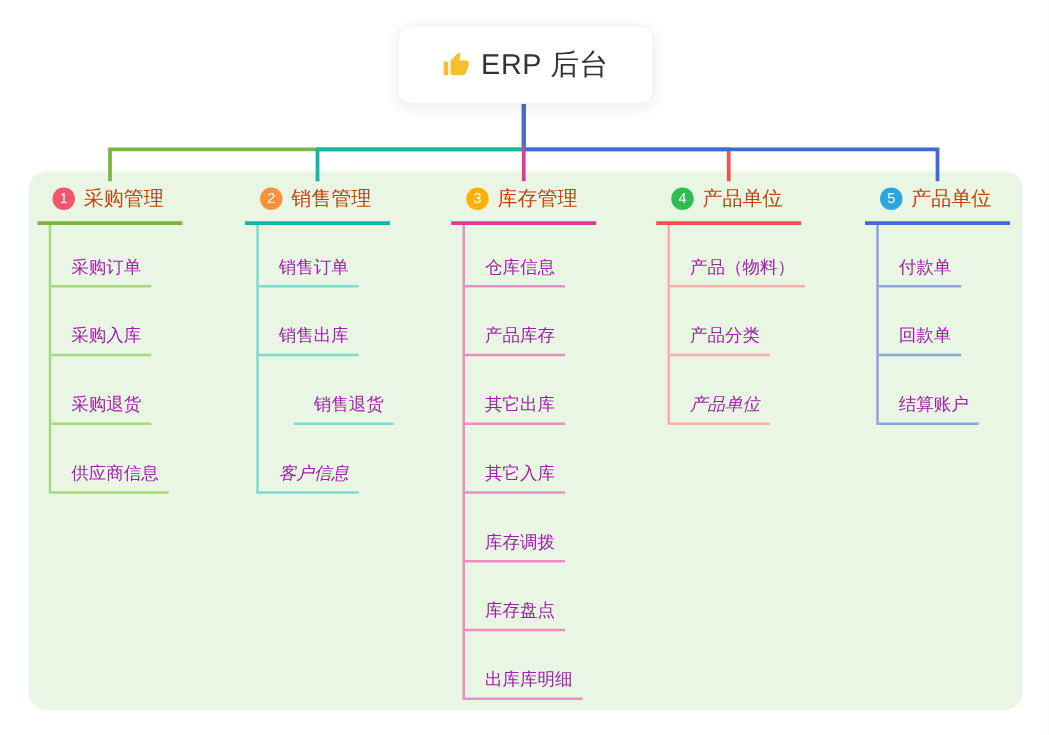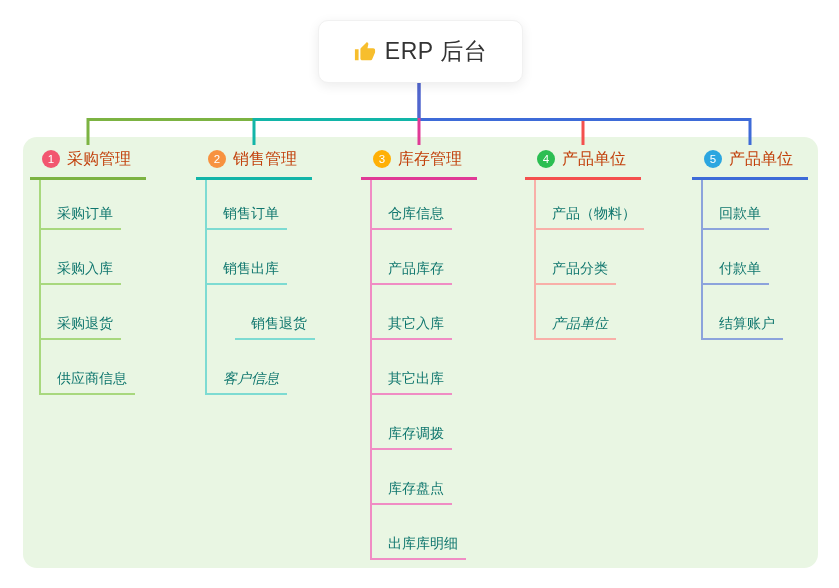--- a/index.html
+++ b/index.html
@@ -36,21 +36,21 @@
   .badge{
     width:18px;height:18px;border-radius:50%;flex:0 0 18px;
     display:flex;align-items:center;justify-content:center;
     color:#fff;font-size:11.5px;line-height:18px;
   }
   .children{margin-left:9px;border-left:2px solid #000;}
   .row{height:55px;display:flex;align-items:flex-end;}
   .row:first-child{height:50px;}
   .leaf{
     display:inline-block;border-bottom:2px solid #f9a8d4;
-    padding:0 8px 5px 16px;font-size:14px;color:#0f766e;white-space:nowrap;
+    padding:0 8px 5px 16px;font-size:14px;color:#a21caf;white-space:nowrap;
   }
 </style>
 </head>
 <body>
 
 <div class="panel"></div>
 
 <svg class="connectors" width="839" height="588" viewBox="0 0 839 588">
   <path class="conn" d="M88,145 L88,119.5 L419,119.5" fill="none" stroke-width="3" stroke="#7CB342"></path>
   <path class="conn" d="M254,145 L254,119.5 L419,119.5" fill="none" stroke-width="3" stroke="#12B5A8"></path>
@@ -115,24 +115,24 @@
     <span class="branch-title">库存管理</span>
   </div>
   <div class="children" style="border-left-color: rgb(240, 140, 196);">
       <div class="row">
         <span class="leaf" style="border-bottom-color: rgb(240, 140, 196);">仓库信息</span>
       </div>
       <div class="row">
         <span class="leaf" style="border-bottom-color: rgb(240, 140, 196);">产品库存</span>
       </div>
       <div class="row">
-        <span class="leaf" style="border-bottom-color: rgb(240, 140, 196);">其它入库</span>
+        <span class="leaf" style="border-bottom-color: rgb(240, 140, 196);">其它出库</span>
       </div>
       <div class="row">
-        <span class="leaf" style="border-bottom-color: rgb(240, 140, 196);">其它出库</span>
+        <span class="leaf" style="border-bottom-color: rgb(240, 140, 196);">其它入库</span>
       </div>
       <div class="row">
         <span class="leaf" style="border-bottom-color: rgb(240, 140, 196);">库存调拨</span>
       </div>
       <div class="row">
         <span class="leaf" style="border-bottom-color: rgb(240, 140, 196);">库存盘点</span>
       </div>
       <div class="row">
         <span class="leaf" style="border-bottom-color: rgb(240, 140, 196);">出库库明细</span>
       </div>
@@ -157,22 +157,22 @@
     </div>
 </div>
 
 <div class="branch" style="left:692px">
   <div class="branch-header" style="border-bottom-color: rgb(62, 107, 216);">
     <span class="badge" style="background: rgb(43, 166, 224);">5</span>
     <span class="branch-title">产品单位</span>
   </div>
   <div class="children" style="border-left-color: rgb(140, 163, 220);">
       <div class="row">
-        <span class="leaf" style="border-bottom-color: rgb(140, 163, 220);">回款单</span>
+        <span class="leaf" style="border-bottom-color: rgb(140, 163, 220);">付款单</span>
       </div>
       <div class="row">
-        <span class="leaf" style="border-bottom-color: rgb(140, 163, 220);">付款单</span>
+        <span class="leaf" style="border-bottom-color: rgb(140, 163, 220);">回款单</span>
       </div>
       <div class="row">
         <span class="leaf" style="border-bottom-color: rgb(140, 163, 220);">结算账户</span>
       </div>
     </div>
 </div>
 
 </body></html>

